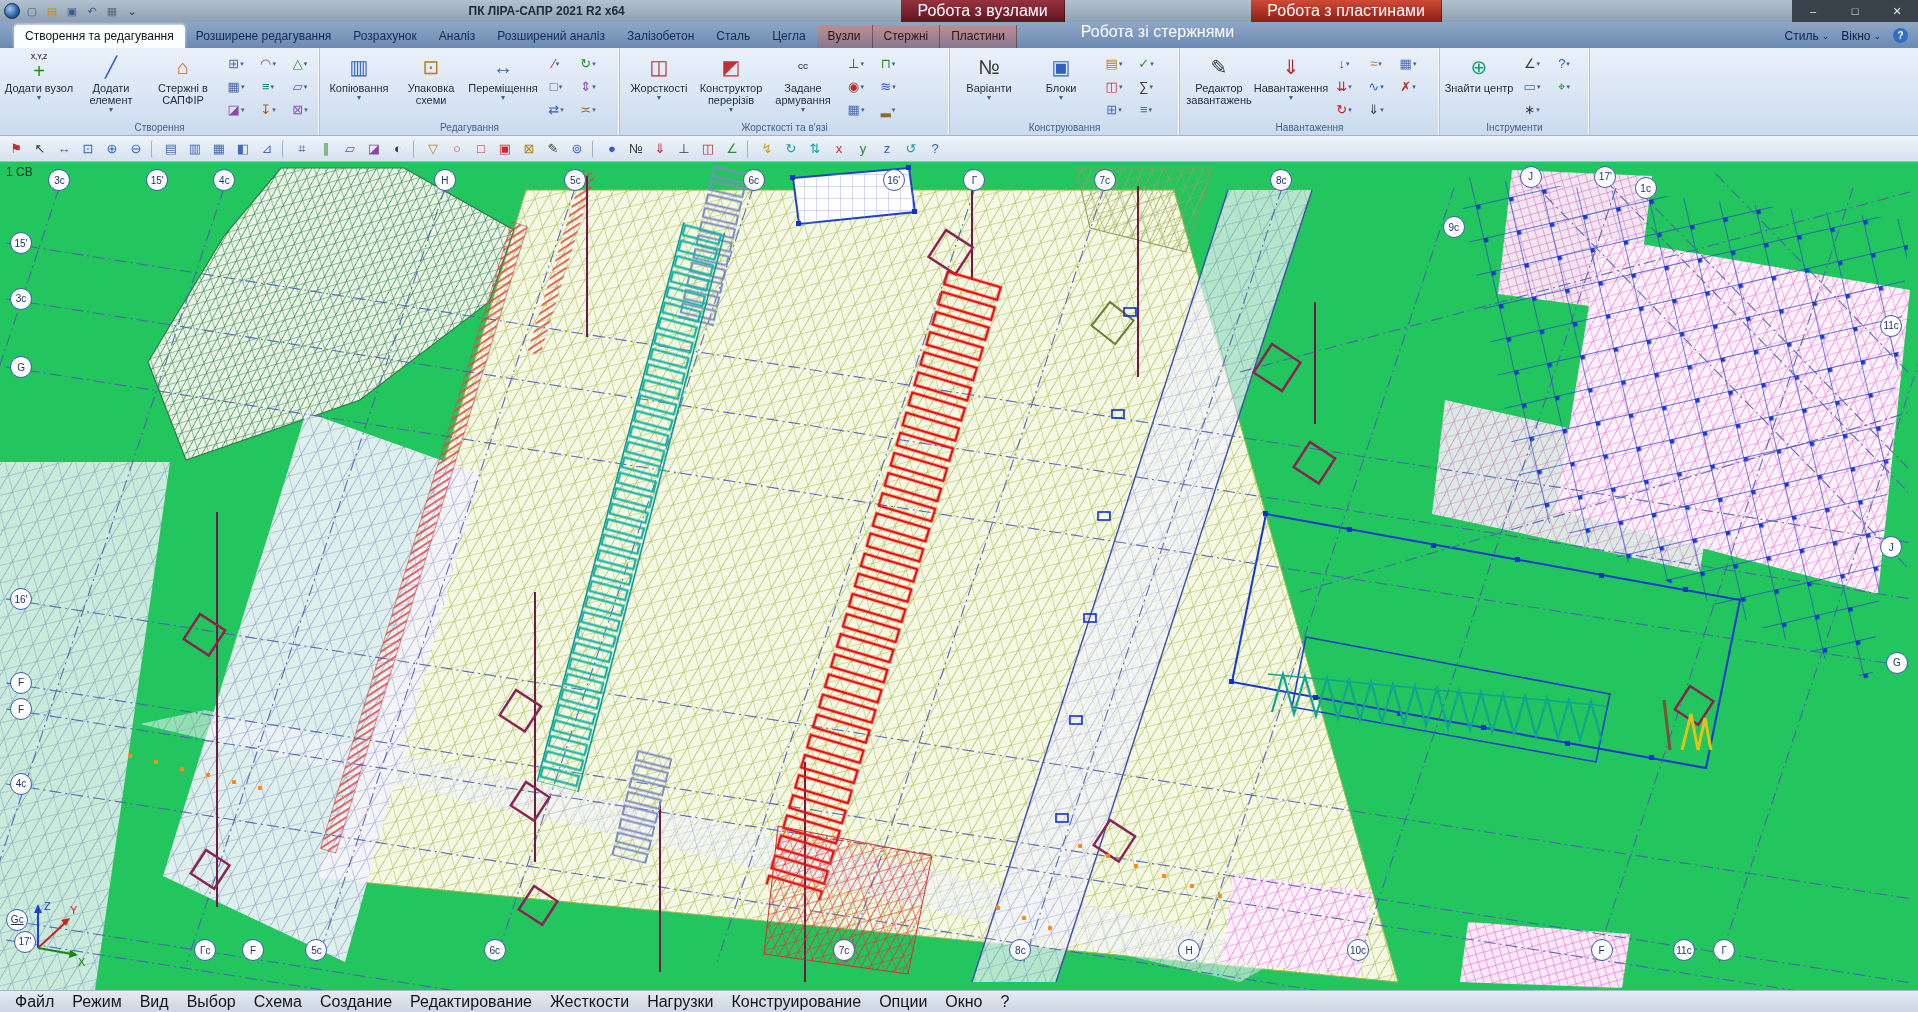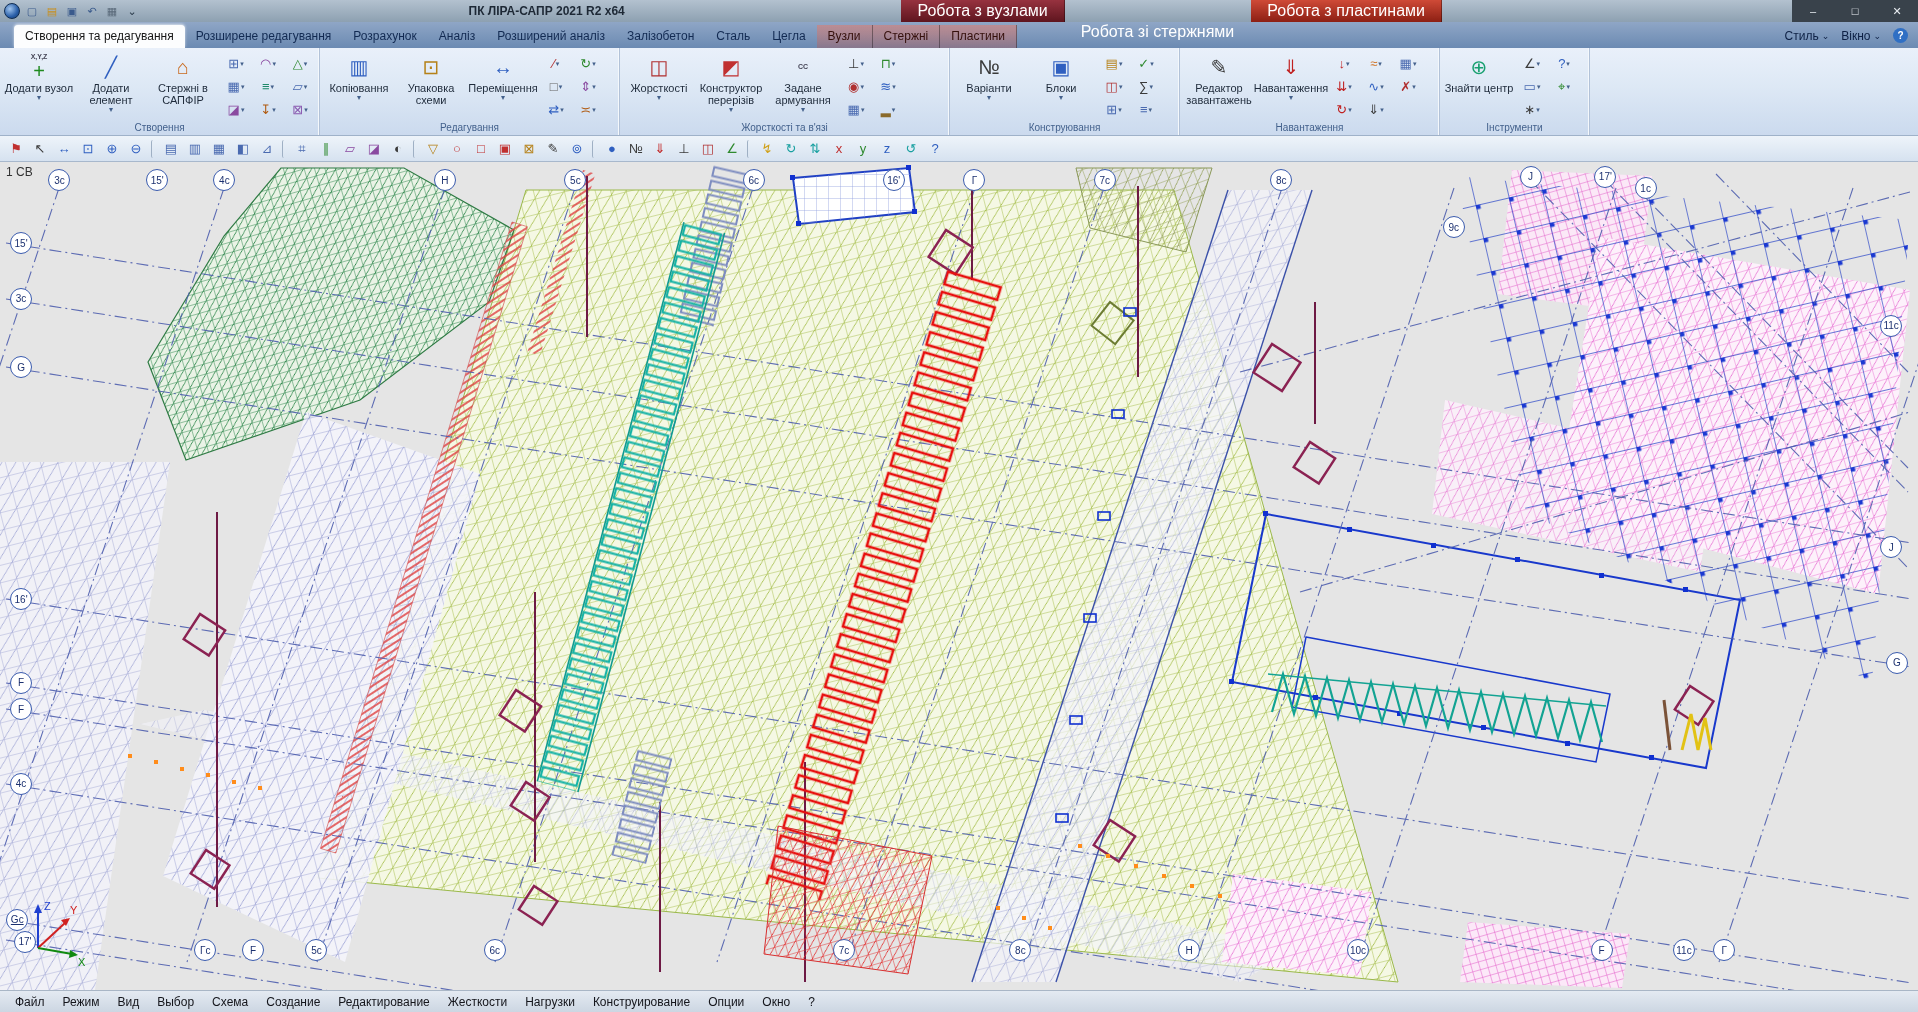--- a/index.html
+++ b/index.html
@@ -51,30 +51,30 @@
   .sglyph { font-size:13px; line-height:13px; }
   .sdd { font-size:7px; color:#44618c; }
 
   
   .toolbar { height:26px; flex:0 0 26px; background:linear-gradient(#eef4fa,#d6e2f0); border-bottom:1px solid #a8b8cc; display:flex; align-items:center; padding-left:4px; }
   .tbtn { width:24px; height:22px; display:flex; align-items:center; justify-content:center; border-radius:2px; }
   .tglyph { font-size:13px; }
   .tbtn.sep { width:5px; border-left:1px solid #9fb0c4; height:18px; margin:0 3px; }
 
   
-  .canvas { flex:1 1 auto; position:relative; background:#e5e5e5; overflow:hidden; }
+  .canvas { flex:1 1 auto; position:relative; background:#22c55e; overflow:hidden; }
   .model-svg { position:absolute; inset:0; width:100%; height:100%; }
   .bubbles { position:absolute; inset:0; }
   .bubble { position:absolute; width:22px; height:22px; margin:-11px 0 0 -11px; border:1.5px solid #3b5cae; border-radius:50%; background:#fff; color:#1c3170; font-size:10px; display:flex; align-items:center; justify-content:center; }
   .viewlabel { position:absolute; top:3px; left:6px; font-size:12px; color:#333; }
   .triad { position:absolute; left:22px; bottom:24px; width:70px; height:70px; }
 
   
   .menubar { height:22px; flex:0 0 22px; background:linear-gradient(#e4eaf2,#ccd6e2); border-top:1px solid #a9b6c6; display:flex; align-items:center; padding-left:6px; }
-  .mitem { font-size:12px; color:#14151b; padding:0 9px; white-space:nowrap; }
+  .mitem { font-size:16px; color:#14151b; padding:0 9px; white-space:nowrap; }
 </style>
 </head>
 <body>
 
 <div class="app">
 
   <div class="titlebar">
     <div class="qat">
       <div class="logo"></div>
       <div style="display:flex;gap:2px;">

